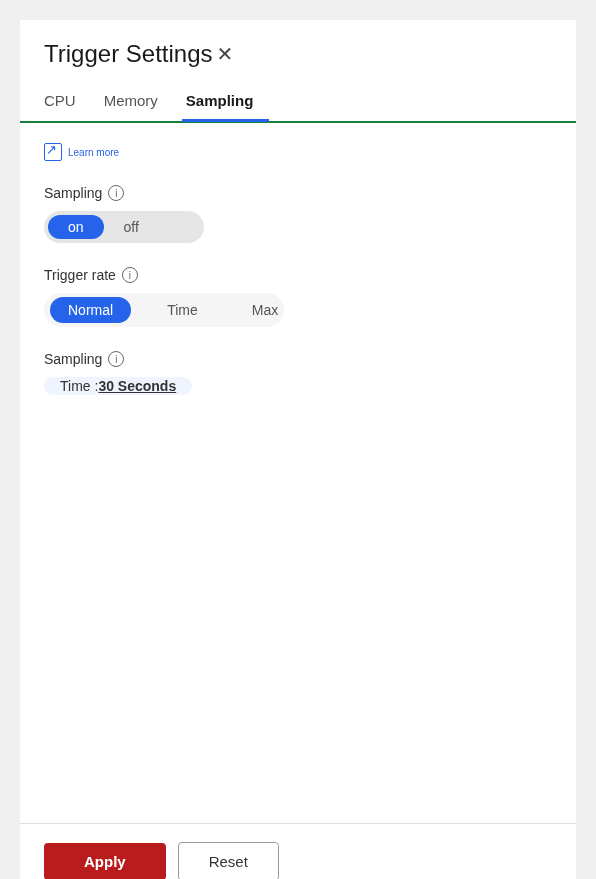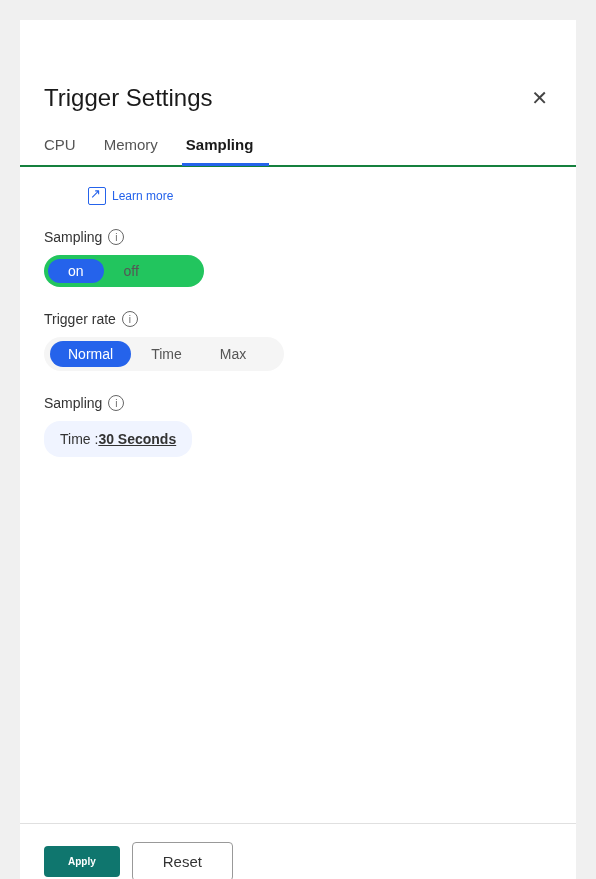--- a/index.html
+++ b/index.html
@@ -21,24 +21,23 @@
       background: #ffffff;
       width: 596px;
       min-height: 879px;
       position: relative;
       display: flex;
       flex-direction: column;
     }
 
     .dialog-header {
       display: flex;
-      justify-content: space-between;
+      justify-content: flex-start;
       align-items: center;
       padding: 20px 24px 16px 24px;
-      margin-top: 44px;
     }
 
     .dialog-title {
       font-size: 24px;
       font-weight: 400;
       color: #1a1a1a;
     }
 
     .close-button {
       background: none;
@@ -84,24 +83,23 @@
       padding: 20px 24px;
       flex: 1;
     }
 
     .learn-more {
       display: flex;
       align-items: center;
       gap: 6px;
       color: #2563eb;
       text-decoration: none;
-      font-size: 12px;
+      font-size: 10px;
       margin-bottom: 24px;
       cursor: pointer;
-      margin-left: 44px;
     }
 
     .learn-more-icon {
       display: inline-block;
       width: 18px;
       height: 18px;
       border: 1.5px solid #2563eb;
       border-radius: 2px;
       position: relative;
       flex-shrink: 0;
@@ -135,21 +133,21 @@
       border-radius: 50%;
       font-size: 10px;
       color: #666;
       cursor: help;
       flex-shrink: 0;
     }
 
     .toggle-container {
       display: flex;
       align-items: center;
-      background: #22c55e;
+      background: #e5e5e5;
       border-radius: 20px;
       padding: 4px;
       width: 160px;
       margin-bottom: 24px;
     }
 
     .toggle-on {
       background: #2563eb;
       color: #fff;
       border-radius: 16px;
@@ -170,21 +168,21 @@
     }
 
     .sample-rate-container {
       display: flex;
       align-items: center;
       background: #f5f5f5;
       border-radius: 20px;
       padding: 4px 6px;
       width: 240px;
       margin-bottom: 24px;
-      gap: 2px;
+      gap: 18px;
     }
 
     .rate-option {
       border-radius: 16px;
       padding: 5px 18px;
       font-size: 14px;
       cursor: pointer;
       border: none;
       background: transparent;
       color: #555;
@@ -193,45 +191,45 @@
     .rate-option.active {
       background: #2563eb;
       color: #fff;
     }
 
     .duration-chip {
       display: inline-flex;
       align-items: center;
       background: #f0f4ff;
       border-radius: 16px;
-      padding: 10px 16px;
+      padding: 1px 16px;
       font-size: 14px;
       color: #333;
     }
 
     .duration-chip .bold {
       font-weight: 700;
       text-decoration: underline;
     }
 
     .footer {
       border-top: 1px solid #e0e0e0;
       padding: 18px 24px;
       display: flex;
       gap: 12px;
       align-items: center;
     }
 
     .apply-button {
-      background: #0f766e;
+      background: #b91c1c;
       color: #fff;
       border: none;
       border-radius: 4px;
-      padding: 10px 24px;
-      font-size: 10px;
+      padding: 10px 40px;
+      font-size: 15px;
       font-weight: 600;
       cursor: pointer;
     }
 
     .reset-button {
       background: #fff;
       color: #333;
       border: 1.5px solid #999;
       border-radius: 4px;
       padding: 10px 30px;

